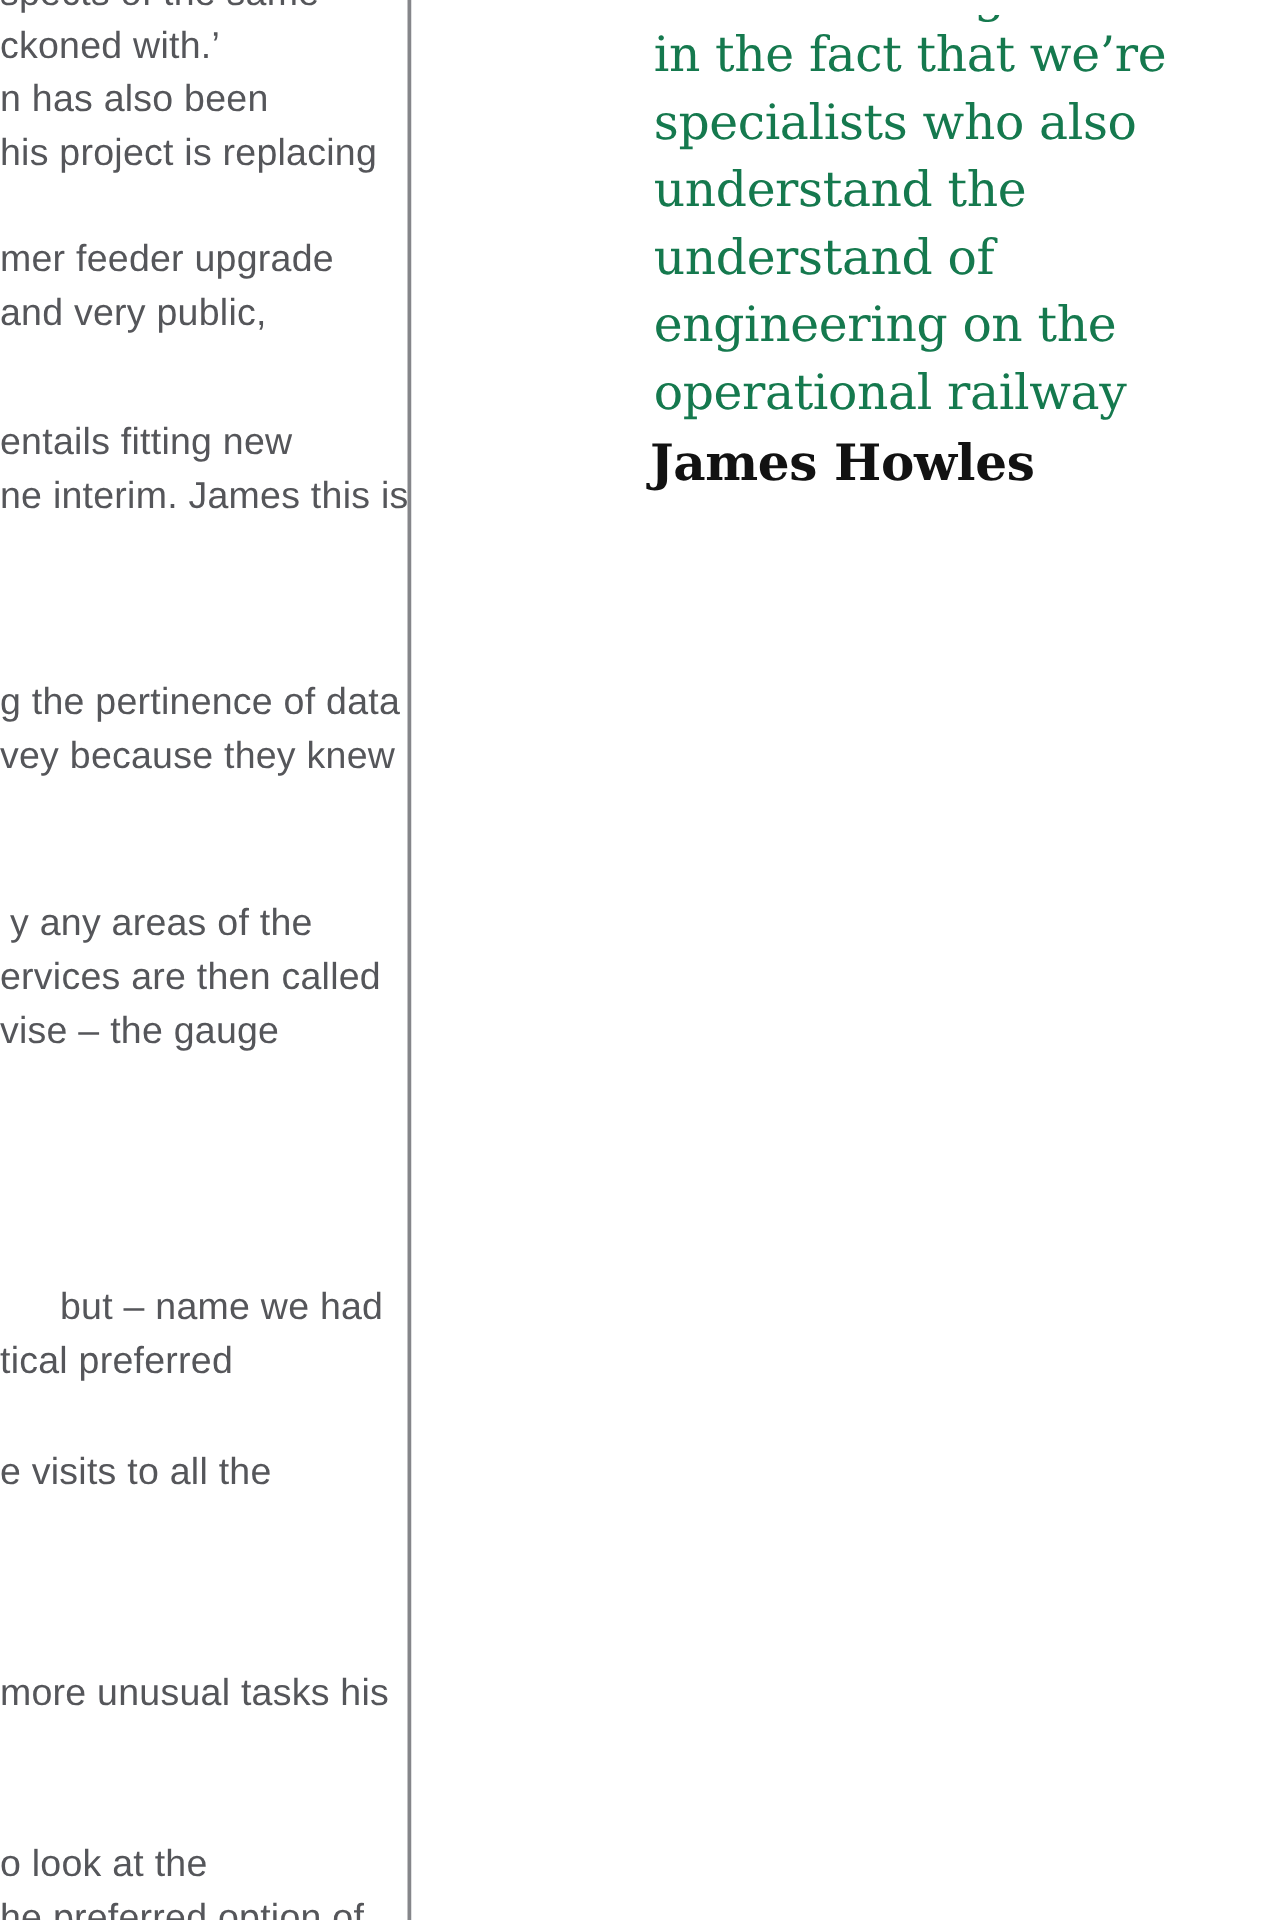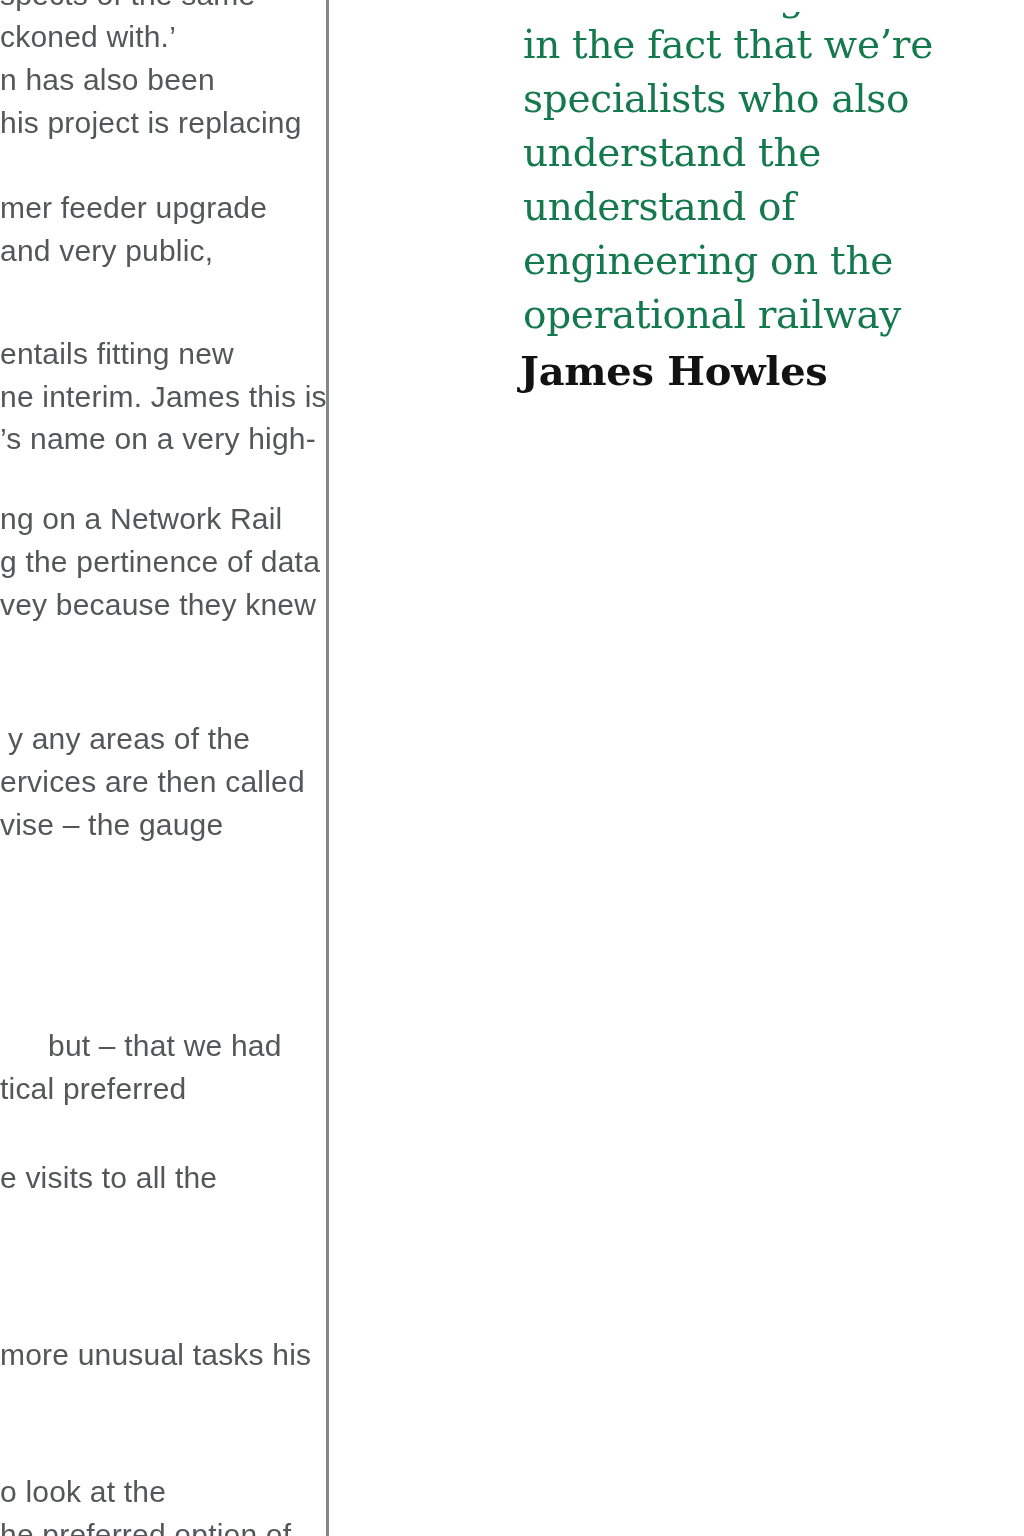--- a/index.html
+++ b/index.html
@@ -99,28 +99,26 @@
 
   <div class="left-col">
     <span class="bl" style="top:-20px">spects of the same</span>
     <span class="bl" style="top:22px">ckoned with.’</span>
     <span class="bl" style="top:65px">n has also been</span>
     <span class="bl" style="top:108px">his project is replacing</span>
     <span class="bl" style="top:193px">mer feeder upgrade</span>
     <span class="bl" style="top:339px">entails fitting new</span>
     <span class="bl" style="top:236px">and very public,</span>
     <span class="bl" style="top:382px">ne interim. James this is</span>
-    <span class="bl" style="top:424px">’s name on a very high-</span>
-    <span class="bl" style="top:504px">ng on a Network Rail</span>
     <span class="bl" style="top:547px">g the pertinence of data</span>
     <span class="bl" style="top:590px">vey because they knew</span>
     <span class="bl" style="top:724px;left:8px">y any areas of the</span>
     <span class="bl" style="top:767px">ervices are then called</span>
     <span class="bl" style="top:810px">vise – the gauge</span>
-    <span class="bl" style="top:1031px;left:48px">but – that we had</span>
+    <span class="bl" style="top:1031px;left:48px">but – name we had</span>
     <span class="bl" style="top:1074px">tical preferred</span>
     <span class="bl" style="top:1163px">e visits to all the</span>
     <span class="bl" style="top:1340px">more unusual tasks his</span>
     <span class="bl" style="top:1477px">o look at the</span>
     <span class="bl" style="top:1520px">he preferred option of</span>
   </div>
 
   <div class="divider"></div>
 
   <div class="right-col">

